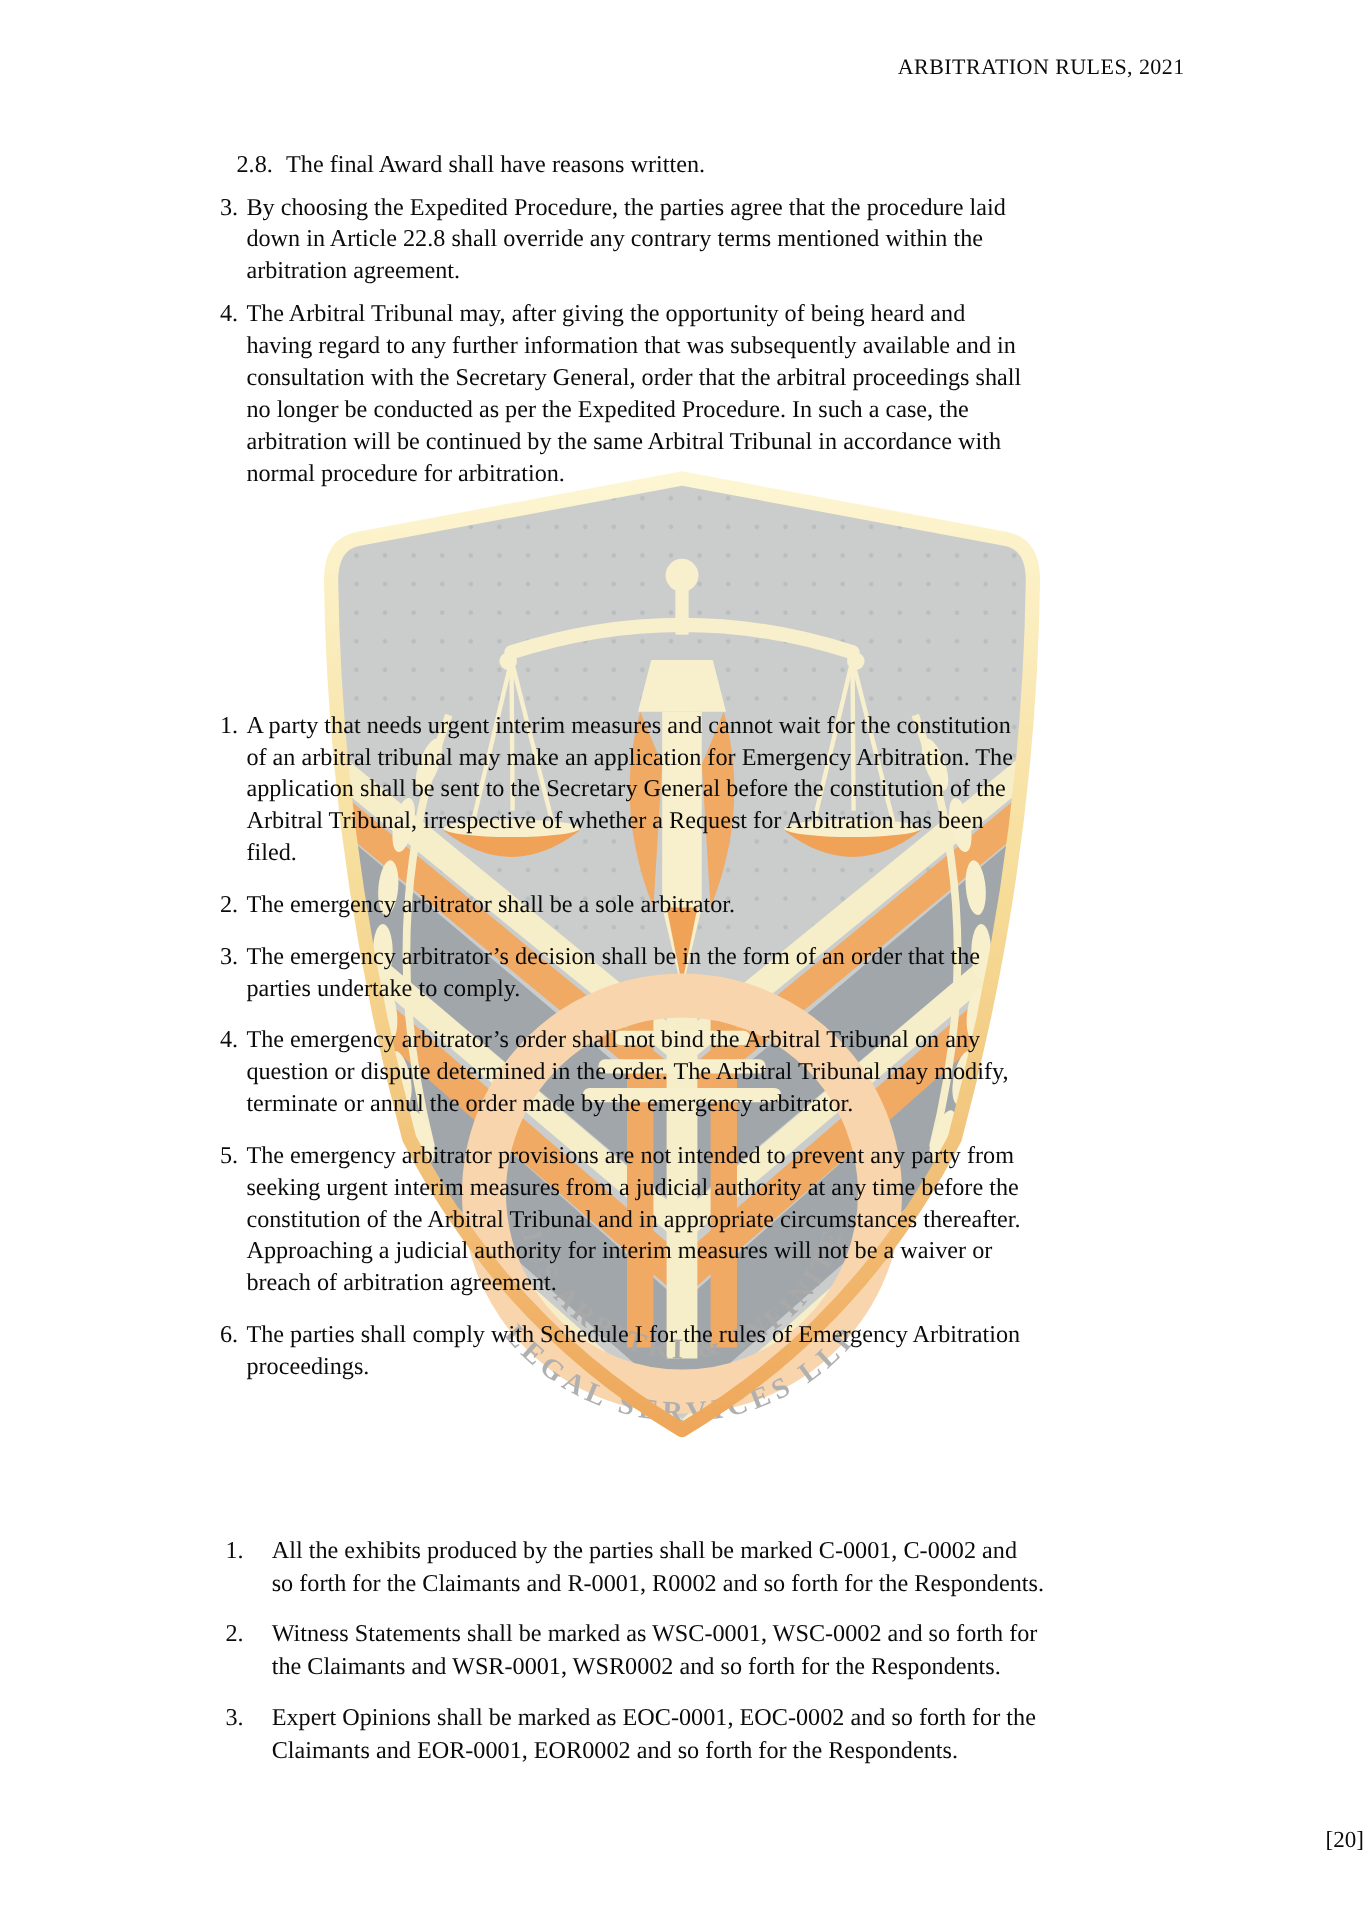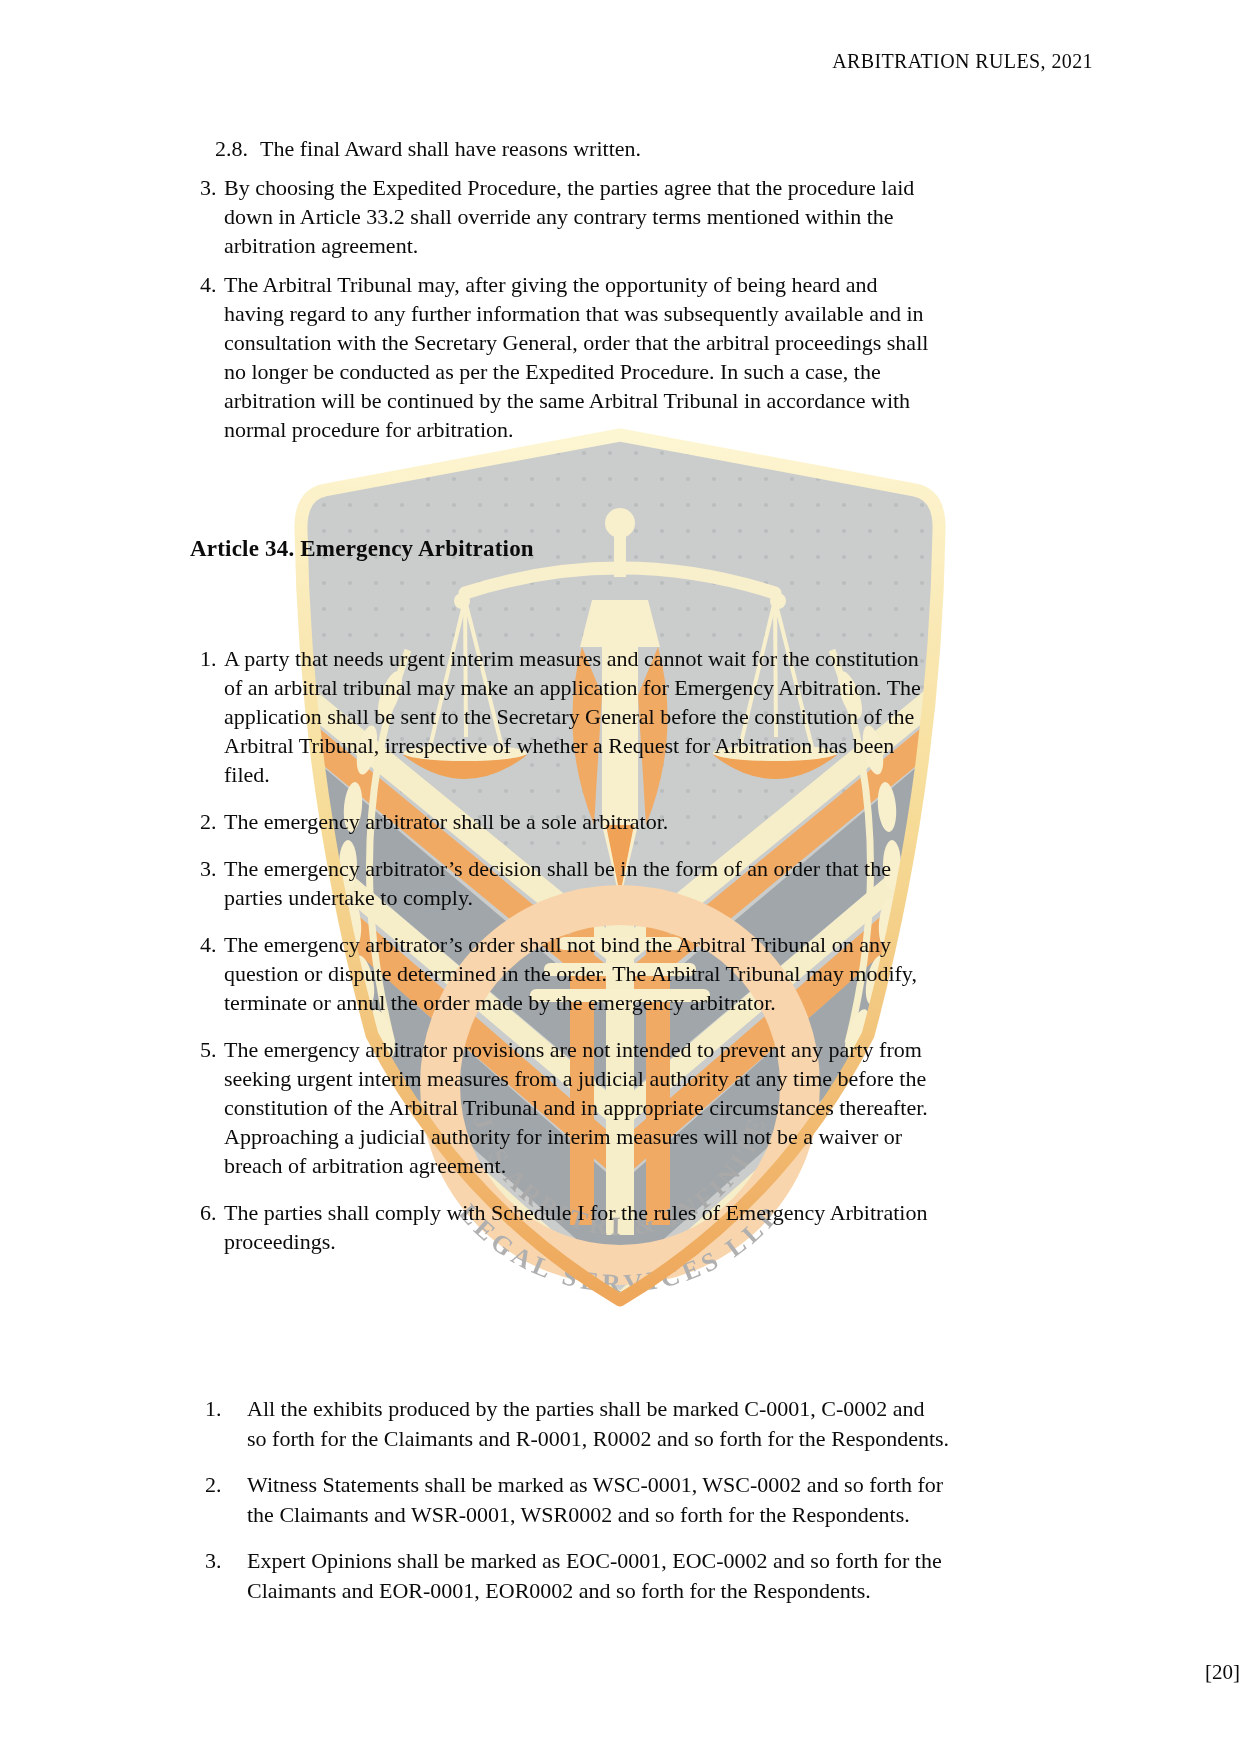--- a/index.html
+++ b/index.html
@@ -2,21 +2,21 @@
 <html><head>
 <meta charset="utf-8">
 <style>
   html,body{margin:0;padding:0;background:#ffffff;}
   .page{
     position:relative;width:1240px;height:1755px;background:#ffffff;overflow:hidden;
     font-family:"Liberation Serif","DejaVu Serif",serif;color:#0b0b0b;
   }
   .wm{position:absolute;left:240px;top:395px;width:760px;height:915px;opacity:.93;}
   .header{
-    position:absolute;top:50px;right:147px;font-size:20px;letter-spacing:.4px;
+    position:absolute;top:50px;right:163px;font-size:20px;letter-spacing:.4px;
     font-family:"Liberation Serif","DejaVu Serif",serif;
   }
   .sec{position:absolute;font-size:22px;line-height:29px;}
   #sec-intro{top:134px;left:200px;width:886px;}
   #sec-34{top:626px;left:200px;width:886px;}
   #sec-35{top:1378px;left:205px;width:886px;line-height:30px;}
   .item{position:relative;padding-left:24px;margin-top:10px;}
   #sec-34 .item{margin-top:18px;}
   #sec-35 .item{margin-top:16px;padding-left:42px;}
   .item:first-child{margin-top:0;}
@@ -153,35 +153,34 @@
     <path d="M380,40 L675,95 Q700,100 699,135 Q695,390 628,640 Q540,810 380,905 Q220,810 132,640 Q65,390 61,135 Q60,100 85,95 Z" fill="none" stroke="url(#gold)" stroke-width="13" stroke-linejoin="round"></path>
   </svg>
 
   <div class="header">ARBITRATION RULES, 2021</div>
 
   <div class="sec" id="sec-intro">
       <div class="item sub"><span class="num">2.8.</span><span class="txt">The final Award shall have reasons written.</span></div>
       <div class="item">
         <span class="num">3.</span>
         <span class="txt">By choosing the Expedited Procedure, the parties agree that the procedure laid
-down in Article 33.2 shall override any contrary terms mentioned within the
+down in Article 22.8 shall override any contrary terms mentioned within the
 arbitration agreement.</span>
       </div>
       <div class="item">
         <span class="num">4.</span>
         <span class="txt">The Arbitral Tribunal may, after giving the opportunity of being heard and
 having regard to any further information that was subsequently available and in
 consultation with the Secretary General, order that the arbitral proceedings shall
 no longer be conducted as per the Expedited Procedure. In such a case, the
 arbitration will be continued by the same Arbitral Tribunal in accordance with
 normal procedure for arbitration.</span>
       </div>
     </div>
 
-  <div class="h-art" id="h-art34">Article 34. Emergency Arbitration</div>
   <div class="sec" id="sec-34">
       <div class="item">
         <span class="num">1.</span>
         <span class="txt">A party that needs urgent interim measures and cannot wait for the constitution
 of an arbitral tribunal may make an application for Emergency Arbitration. The
 application shall be sent to the Secretary General before the constitution of the
 Arbitral Tribunal, irrespective of whether a Request for Arbitration has been
 filed.</span>
       </div>
       <div class="item">

